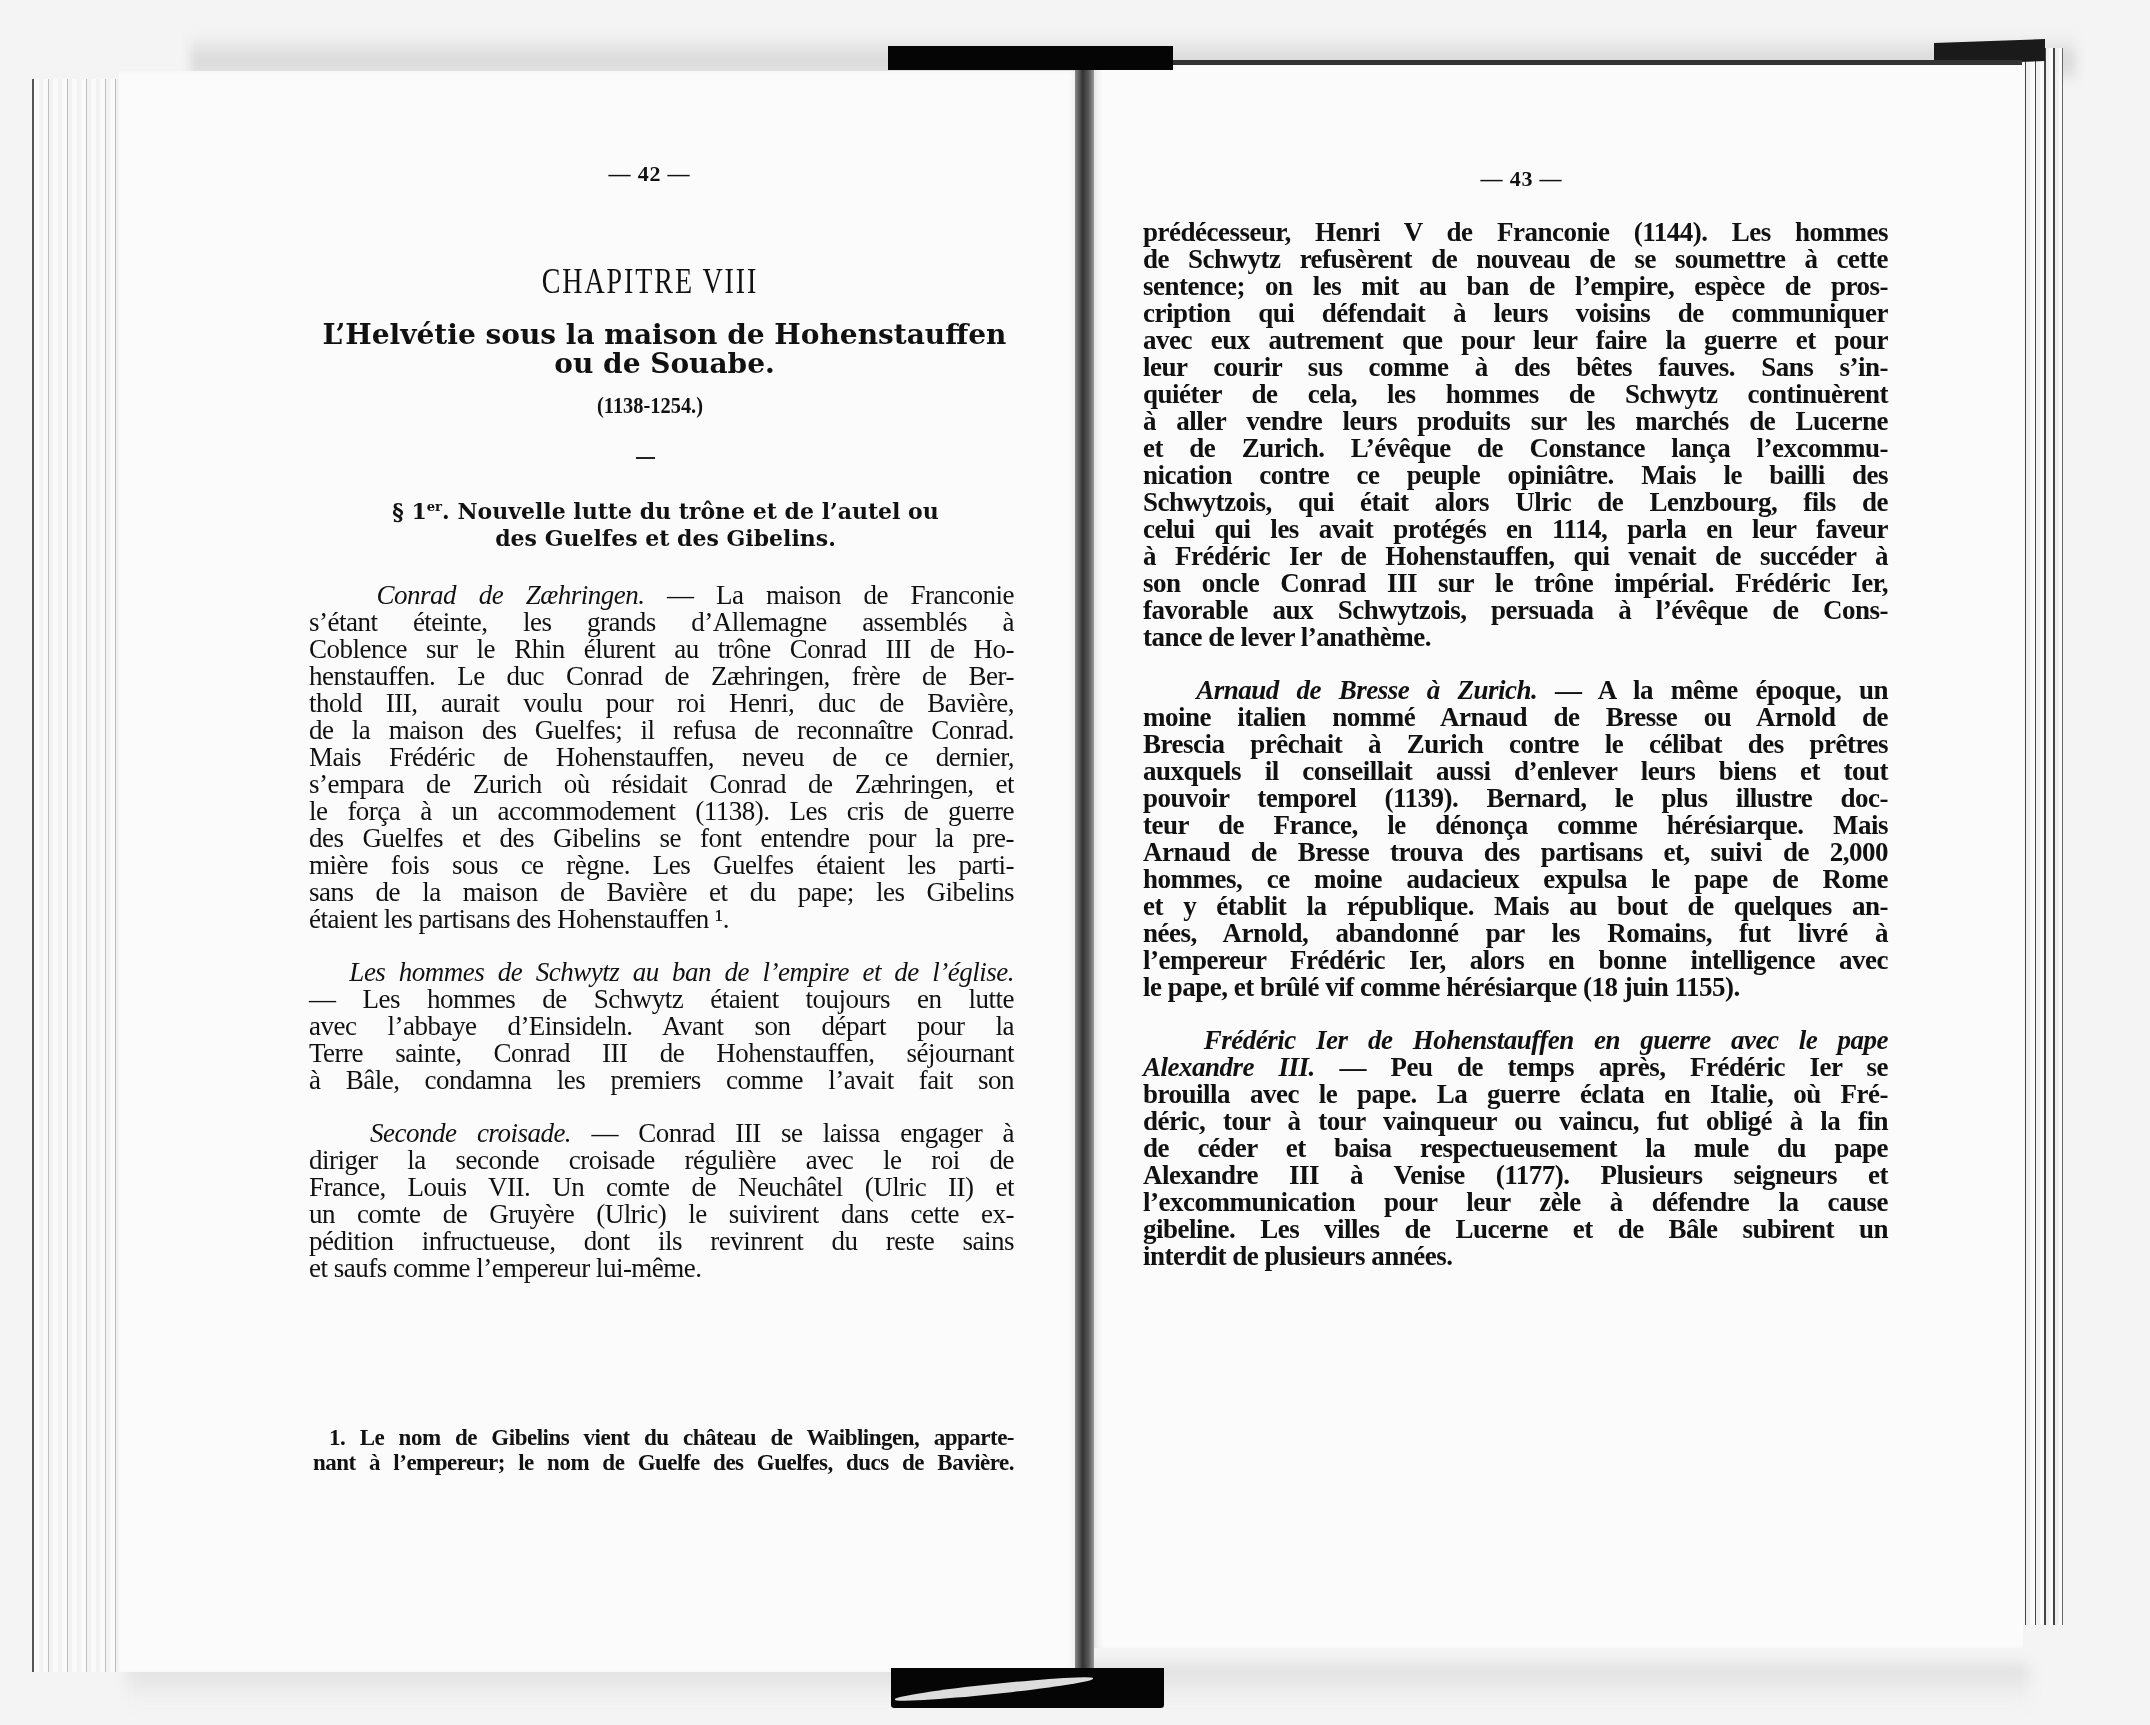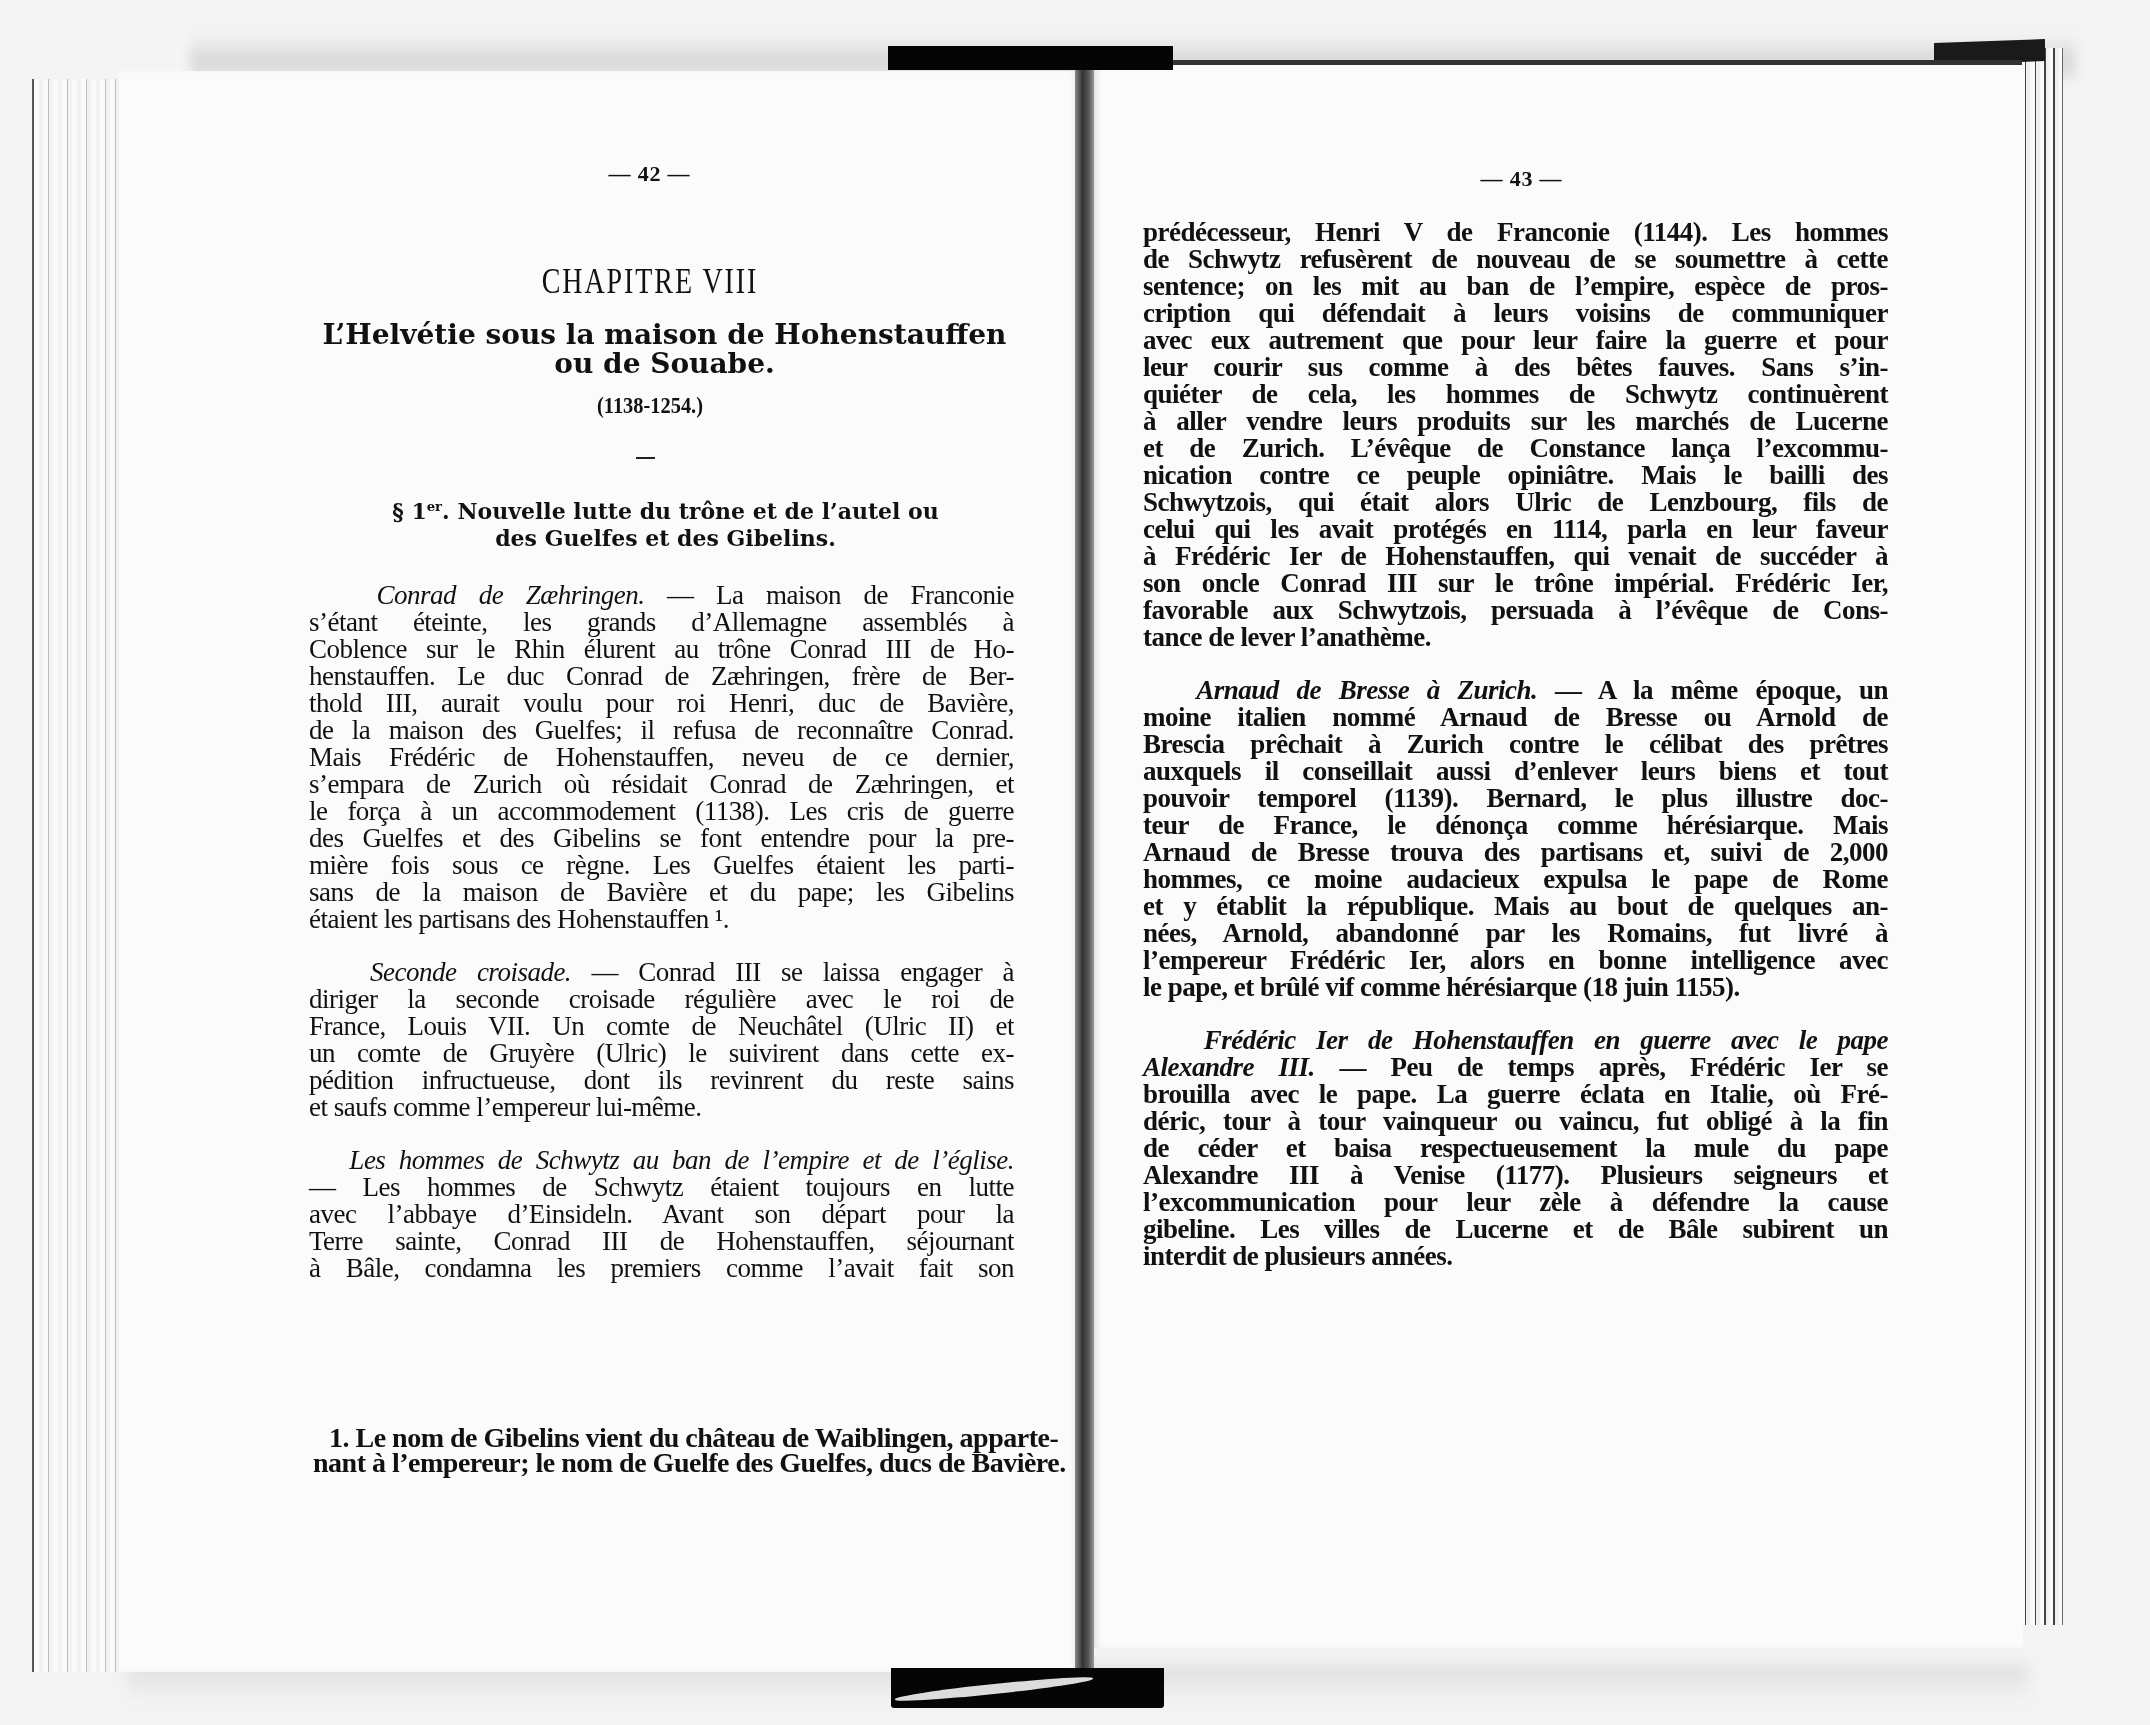--- a/index.html
+++ b/index.html
@@ -84,21 +84,21 @@
     font-size: 24px; font-weight: bold; transform: scaleX(0.85);
   }
   .rule {
     position: absolute; left: 636px; top: 457px; width: 19px; height: 2.4px; background: #222;
   }
   .section {
     position: absolute; left: 317px; top: 498px; width: 697px; text-align: center;
     font-family: "DejaVu Serif", serif; font-weight: bold; font-size: 22px; line-height: 27px;
   }
   .footnote {
-    position: absolute; left: 313px; top: 1426px; width: 701px; font-size: 28px; line-height: 24.6px;
+    position: absolute; left: 313px; top: 1426px; width: 701px; font-size: 23px; line-height: 24.6px;
     font-weight: bold;
   }
   .footnote .line { height: 24.6px; }
 </style>
 </head>
 <body>
 
 <div class="shadow-top"></div>
 <div class="shadow-bottom"></div>
 <div class="edges-left"></div>
@@ -144,34 +144,34 @@
     <span class="line just">Mais Frédéric de Hohenstauffen, neveu de ce dernier,</span>
     <span class="line just">s’empara de Zurich où résidait Conrad de Zæhringen, et</span>
     <span class="line just">le força à un accommodement (1138). Les cris de guerre</span>
     <span class="line just">des Guelfes et des Gibelins se font entendre pour la pre-</span>
     <span class="line just">mière fois sous ce règne. Les Guelfes étaient les parti-</span>
     <span class="line just">sans de la maison de Bavière et du pape; les Gibelins</span>
     <span class="line">étaient les partisans des Hohenstauffen ¹.</span>
   </div>
 
   <div class="para">
+    <span class="line just">&nbsp;&nbsp;&nbsp;<span class="it">Les hommes de Schwytz au ban de l’empire et de l’église.</span></span>
+    <span class="line just">— Les hommes de Schwytz étaient toujours en lutte</span>
+    <span class="line just">avec l’abbaye d’Einsideln. Avant son départ pour la</span>
+    <span class="line just">Terre sainte, Conrad III de Hohenstauffen, séjournant</span>
+    <span class="line just">à Bâle, condamna les premiers comme l’avait fait son</span>
+  </div>
+
+  <div class="para">
     <span class="line just">&nbsp;&nbsp;&nbsp;<span class="it">Seconde croisade.</span><span> — Conrad III se laissa engager à</span></span>
     <span class="line just">diriger la seconde croisade régulière avec le roi de</span>
     <span class="line just">France, Louis VII. Un comte de Neuchâtel (Ulric II) et</span>
     <span class="line just">un comte de Gruyère (Ulric) le suivirent dans cette ex-</span>
     <span class="line just">pédition infructueuse, dont ils revinrent du reste sains</span>
     <span class="line">et saufs comme l’empereur lui-même.</span>
-  </div>
-
-  <div class="para">
-    <span class="line just">&nbsp;&nbsp;&nbsp;<span class="it">Les hommes de Schwytz au ban de l’empire et de l’église.</span></span>
-    <span class="line just">— Les hommes de Schwytz étaient toujours en lutte</span>
-    <span class="line just">avec l’abbaye d’Einsideln. Avant son départ pour la</span>
-    <span class="line just">Terre sainte, Conrad III de Hohenstauffen, séjournant</span>
-    <span class="line just">à Bâle, condamna les premiers comme l’avait fait son</span>
   </div>
 </div>
 
 <div class="footnote text-block">
   <span class="line just" style="padding-left:16px;">1. Le nom de Gibelins vient du château de Waiblingen, apparte-</span>
   <span class="line just">nant à l’empereur; le nom de Guelfe des Guelfes, ducs de Bavière.</span>
 </div>
 
 <div class="pagenum" style="left:1363px; top:166px; width:317px;">— 43 —</div>
 

